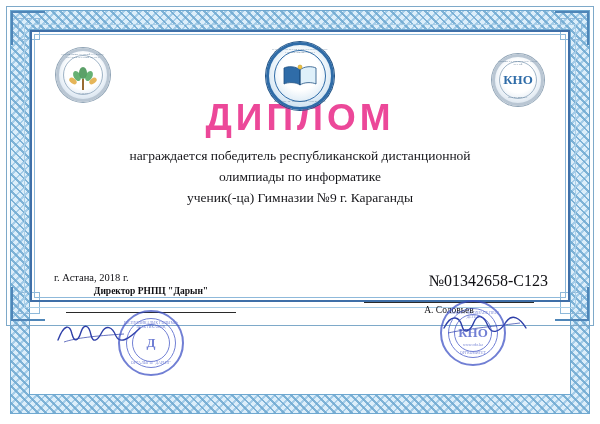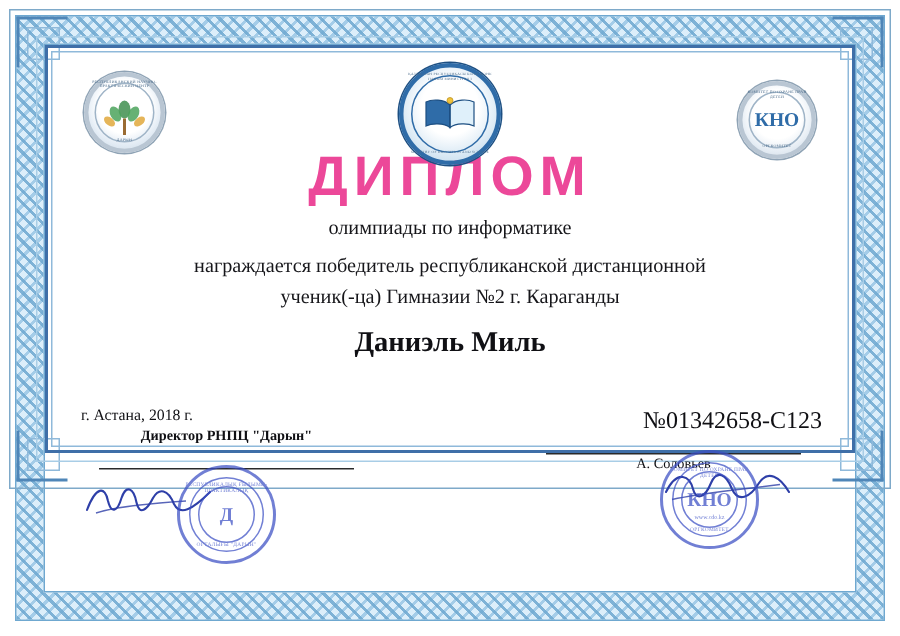--- a/index.html
+++ b/index.html
@@ -386,25 +386,24 @@
 
     <div class="emblem emblem-right">
       <div class="ring"></div>
       <div class="kno">КНО</div>
       <div class="emblem-caption" style="top:3px;">КОМИТЕТ ПО ОХРАНЕ ПРАВ ДЕТЕЙ</div>
       <div class="emblem-caption" style="bottom:4px;">ОРГКОМИТЕТ</div>
     </div>
 
     <div class="title">ДИПЛОМ</div>
 
+    <div class="line">награждается победитель республиканской дистанционной</div>
     <div class="line tight">олимпиады по информатике</div>
-    <div class="line">награждается победитель республиканской дистанционной</div>
-    <div class="line tight">ученик(-ца) Гимназии №2 г. Караганды</div>
-
-    <div class="name">Даниэль Миль</div>
+    <div class="line tight">ученик(-ца) Гимназии №9 г. Караганды</div>
+
 
     <div class="sign-row">
 
       <div class="sign-block left">
         <div class="sign-title">Директор РНПЦ "Дарын"</div>
         <div style="position:relative; height:56px;">
           <svg class="scrawl" viewBox="0 0 90 26">
             <path d="M4 20 C10 4, 16 4, 18 14 C20 22, 24 22, 27 12 C30 3, 35 5, 37 15 C39 24, 44 20, 48 12 C52 5, 58 6, 62 16 C66 24, 74 20, 86 8" fill="none" stroke="#2e3fa8" stroke-width="1.4" stroke-linecap="round"></path>
             <path d="M10 22 C22 18, 40 16, 70 14" fill="none" stroke="#2e3fa8" stroke-width="0.9" opacity="0.8"></path>
           </svg>

